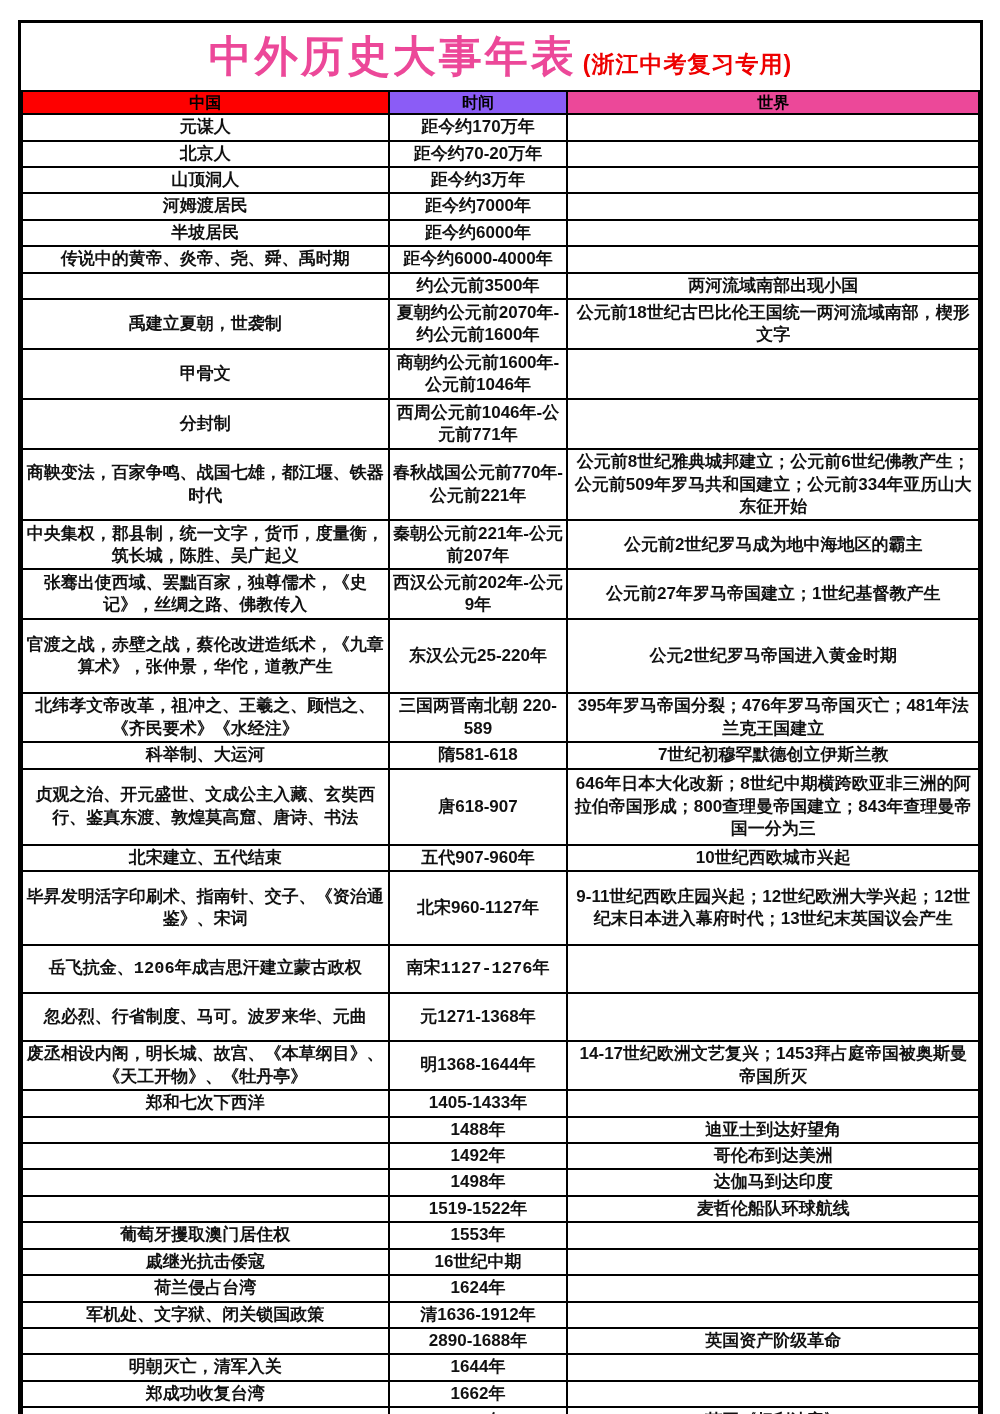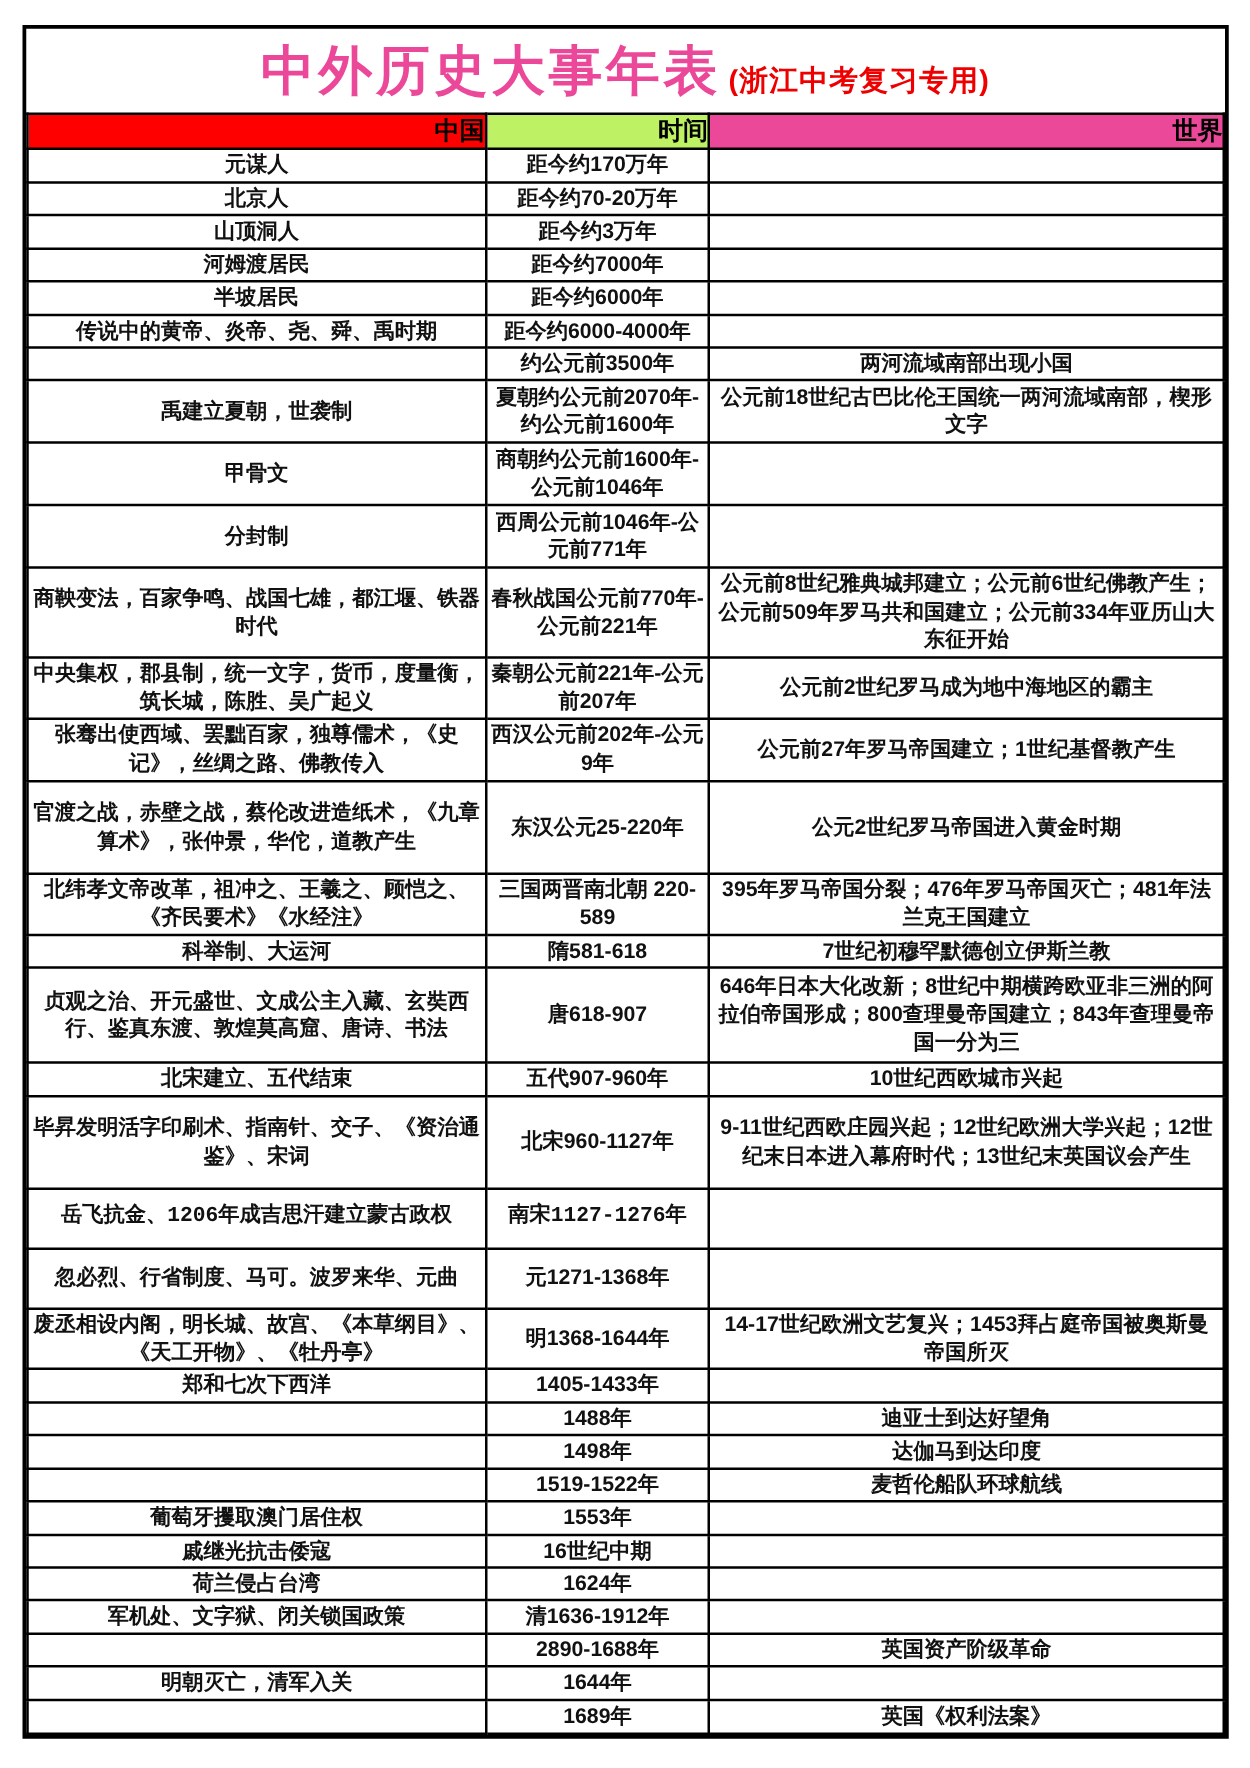--- a/index.html
+++ b/index.html
@@ -29,41 +29,41 @@
   col.c2{width:18.7%;}
   col.c3{width:43.0%;}
   th,td{
     border:2px solid #000;
     text-align:center;vertical-align:middle;
     font-weight:700;font-size:17px;line-height:1.32;
     padding:1px 3px;box-sizing:border-box;
     overflow:hidden;
   }
   thead th{
-    height:23px;font-size:20px;color:#000;padding:0;text-align:right;
+    height:23px;font-size:16px;color:#000;padding:0;
   }
 </style>
 </head>
 <body>
 
 <div class="sheet">
   <div class="titlebar">
     <span class="title-main" style="color: #ec4899;">中外历史大事年表</span>
     <span class="title-sub" style="color: rgb(238, 0, 0);">(浙江中考复习专用)</span>
   </div>
   <table class="timeline">
     <colgroup>
       <col class="c1">
         <col class="c2">
         <col class="c3">
     </colgroup>
     <thead>
       <tr>
         <th style="background: rgb(254, 0, 0);">中国</th>
-        <th style="background: #bef264;">时间</th>
+        <th style="background: #8b5cf6;">时间</th>
         <th style="background: #ec4899;">世界</th>
       </tr>
     </thead>
     <tbody>
         <tr style="height: 26px;">
           <td>元谋人</td>
           <td>距今约170万年</td>
           <td></td>
         </tr>
         <tr style="height: 25px;">
@@ -176,20 +176,25 @@
           <td>1405-1433年</td>
           <td></td>
         </tr>
         <tr style="height: 25px;">
           <td></td>
           <td>1488年</td>
           <td>迪亚士到达好望角</td>
         </tr>
         <tr style="height: 25px;">
           <td></td>
+          <td>1492年</td>
+          <td>哥伦布到达美洲</td>
+        </tr>
+        <tr style="height: 25px;">
+          <td></td>
           <td>1498年</td>
           <td>达伽马到达印度</td>
         </tr>
         <tr style="height: 25px;">
           <td></td>
           <td>1519-1522年</td>
           <td>麦哲伦船队环球航线</td>
         </tr>
         <tr style="height: 25px;">
           <td>葡萄牙攫取澳门居住权</td>
@@ -212,20 +217,25 @@
           <td></td>
         </tr>
         <tr style="height: 25px;">
           <td></td>
           <td>2890-1688年</td>
           <td>英国资产阶级革命</td>
         </tr>
         <tr style="height: 25px;">
           <td>明朝灭亡，清军入关</td>
           <td>1644年</td>
+          <td></td>
+        </tr>
+        <tr style="height: 25px;">
+          <td>郑成功收复台湾</td>
+          <td>1662年</td>
           <td></td>
         </tr>
         <tr style="height: 27px;">
           <td></td>
           <td>1689年</td>
           <td>英国《权利法案》</td>
         </tr>
       </tbody>
   </table>
 </div>

